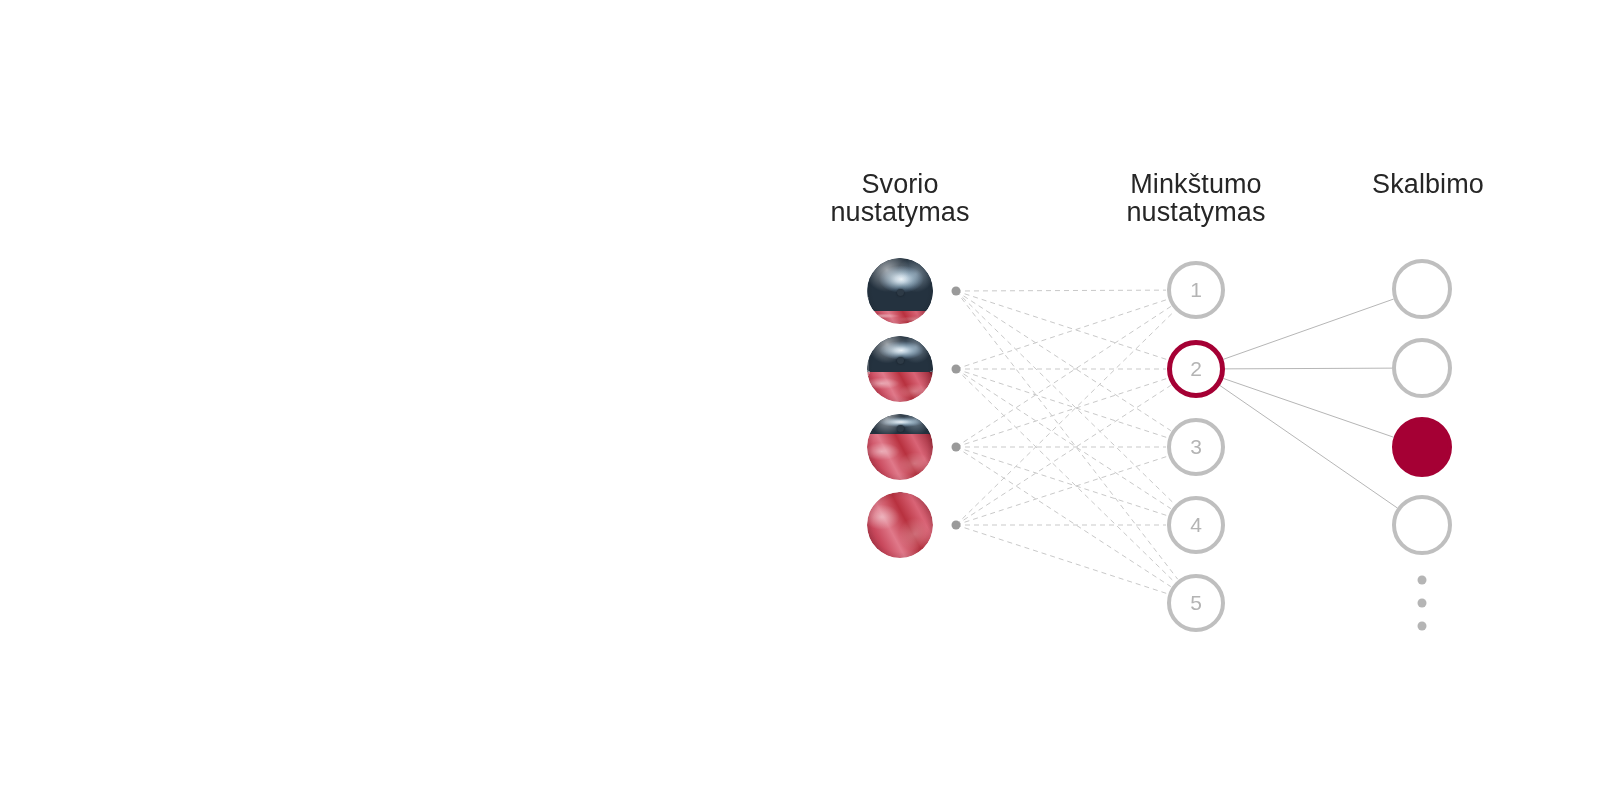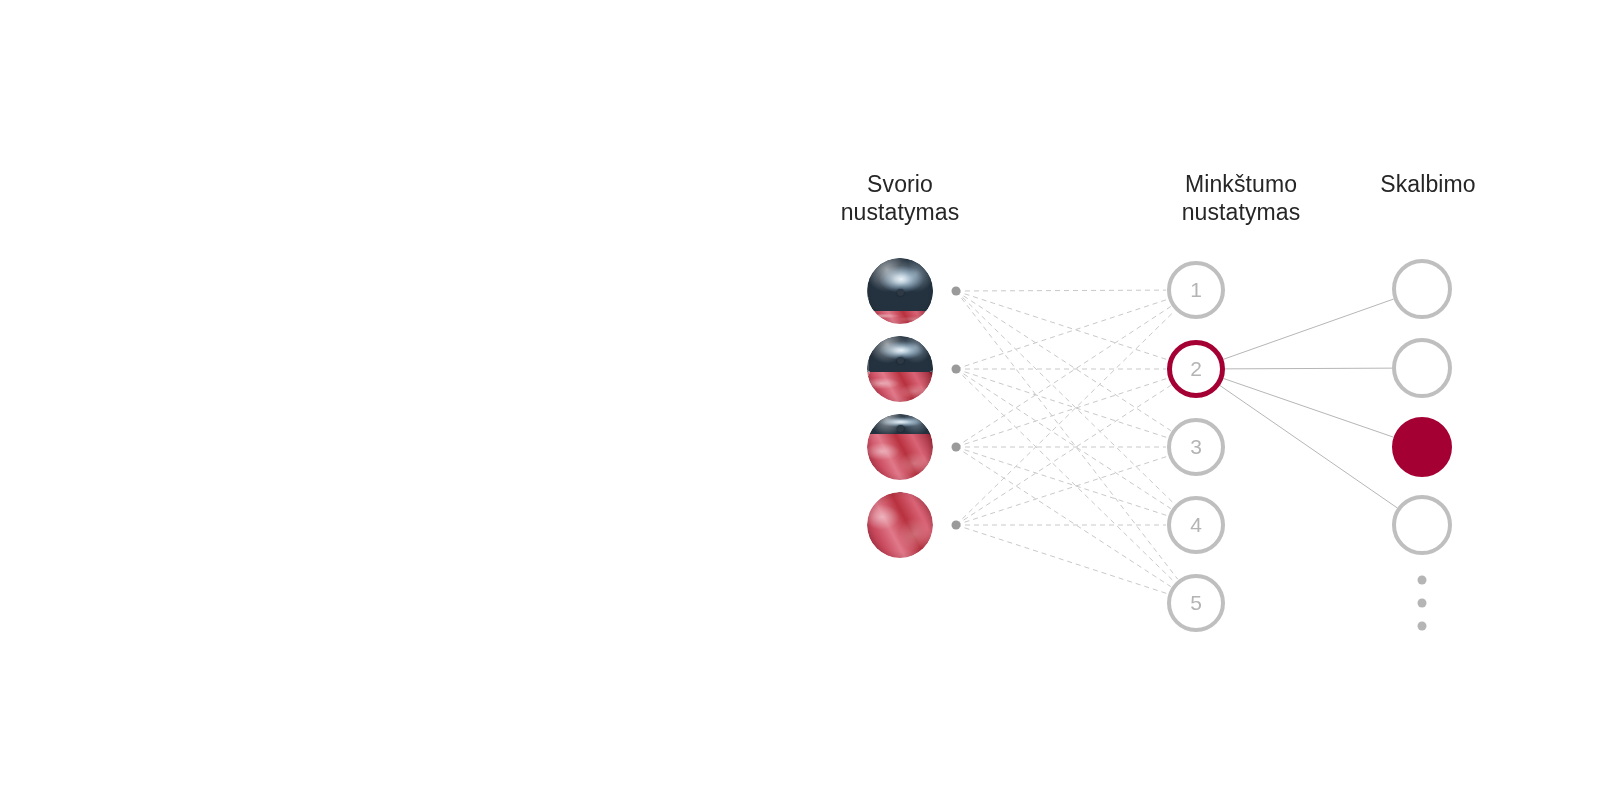--- a/index.html
+++ b/index.html
@@ -21,31 +21,31 @@
     left: 0;
     top: 0;
     width: 1600px;
     height: 800px;
   }
 
   
   .col-title {
     position: absolute;
     text-align: center;
-    font-size: 23px;
+    font-size: 27px;
     line-height: 28px;
     font-weight: 400;
     color: #262626;
     letter-spacing: 0.1px;
     white-space: nowrap;
   }
   .col-title .t-line { display: block; }
 
   #title-weight   { left: 900px;  top: 170px; transform: translateX(-50%); }
-  #title-softness { left: 1196px; top: 170px; transform: translateX(-50%); margin-left: 45px; }
+  #title-softness { left: 1196px; top: 170px; transform: translateX(-50%); }
   #title-cycle    { left: 1428px; top: 170px; transform: translateX(-50%); }
 
   
   #edges {
     position: absolute;
     left: 0;
     top: 0;
     width: 1600px;
     height: 800px;
     pointer-events: none;

